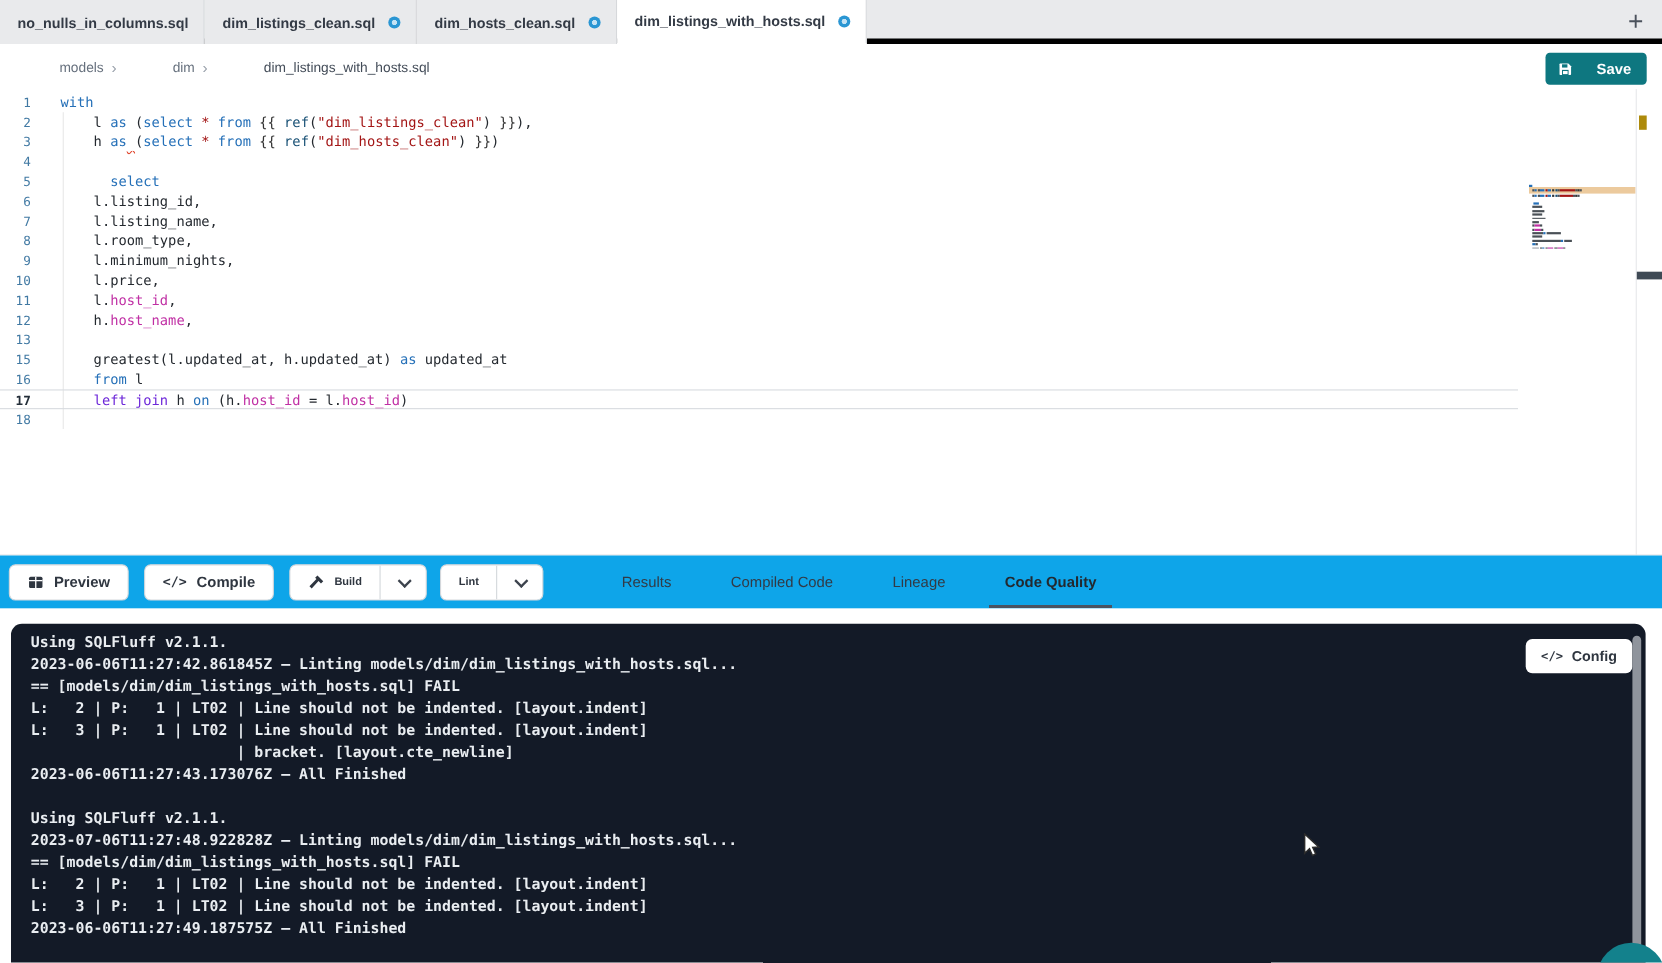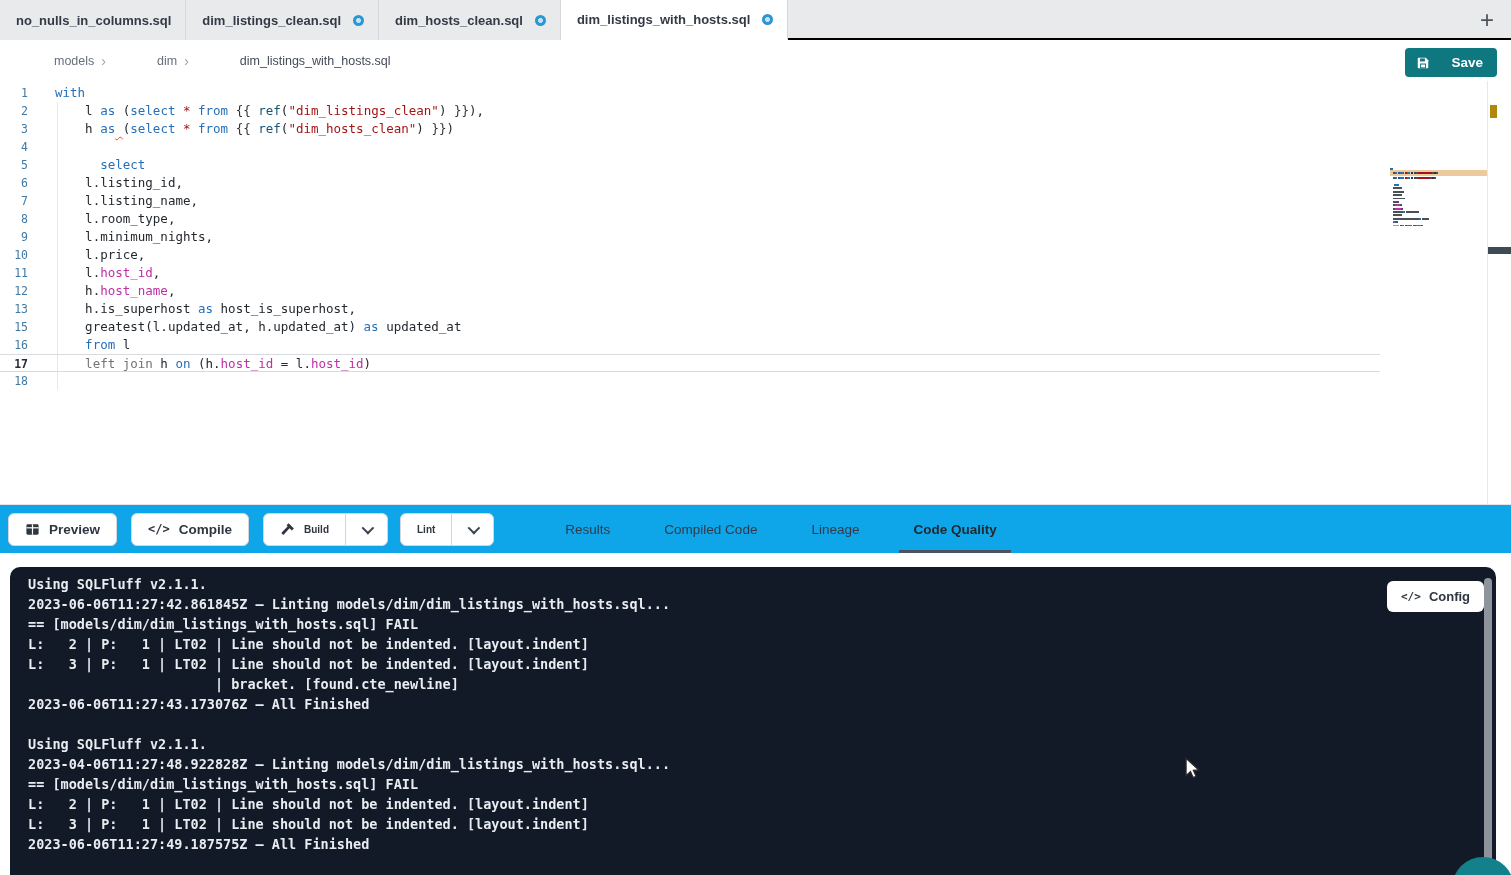--- a/index.html
+++ b/index.html
@@ -2,21 +2,21 @@
 <html><head>
 <meta charset="utf-8">
 <style>
   * { margin:0; padding:0; box-sizing:border-box; }
   html,body { width:1511px; height:875px; overflow:hidden; background:#fff;
               font-family:"Liberation Sans", sans-serif; }
   body { position:relative; }
 
   
   .tabbar { position:absolute; left:0; top:0; width:1511px; height:40px;
-            background:#e9eaec; border-bottom:2px solid #000000; display:flex; }
+            background:#e9eaec; border-bottom:5px solid #000000; display:flex; }
   .tab { height:40px; display:flex; align-items:center; padding:0 14px 0 16px;
          border-right:1px solid #d6d8db; font-size:13px; font-weight:700; color:#333a45;
          background:#e9eaec; cursor:pointer; white-space:nowrap; }
   .tab.active { background:#fff; border-bottom:1px solid #fff; }
   .tab .dot { width:11px; height:11px; border-radius:50%; margin-left:12px;
               background:radial-gradient(circle, #c3e2f4 0 28%, #2a96d3 34% 100%); }
   .newtab { position:absolute; right:6px; top:0; width:36px; height:40px; display:flex;
             align-items:center; justify-content:center; font-size:24px; font-weight:300;
             color:#4b525c; cursor:pointer; }
 
@@ -40,21 +40,21 @@
   .ed-row.active { border-top:1px solid #d8dbdf; border-bottom:1px solid #d8dbdf; height:18px; }
   .gutter { width:28px; text-align:right; color:#4179a3; font-size:11.5px; flex:none;
             user-select:none; }
   .ed-code { margin-left:27px; white-space:pre; }
   .ed-row.active .gutter { color:#242e39; font-weight:700; }
   .indent-guide { position:absolute; left:57px; top:21px; width:1px; height:288px; background:#e8e8e8; }
 
   .tk-kw    { color:#2570b8; }
   .tk-str   { color:#a31515; }
   .tk-mag   { color:#c02fa4; }
-  .tk-gray  { color:#737373; }
+  .tk-gray  { color:#6d28d9; }
   .tk-ref   { color:#1a5276; }
   .tk-brace { color:#333333; }
   .tk-plain { color:#24292f; }
   .tk-sq    { text-decoration:underline wavy #e0452c 1px; text-underline-offset:3px; }
 
   
   .minimap { position:absolute; left:1390px; top:86px; width:97px; overflow:hidden; }
   .mm-row { height:3.4px; display:flex; align-items:center; }
   .mm-row.hl { height:6px; background:#ecca9d; }
   .mm-seg { height:1.8px; flex:none; }
@@ -198,21 +198,20 @@
       <div class="ed-row">
         <div class="gutter">11</div>
         <div class="ed-code"><span class="tk-plain">    l.</span><span class="tk-mag">host_id</span><span class="tk-plain">,</span></div>
       </div>
       <div class="ed-row">
         <div class="gutter">12</div>
         <div class="ed-code"><span class="tk-plain">    h.</span><span class="tk-mag">host_name</span><span class="tk-plain">,</span></div>
       </div>
       <div class="ed-row">
         <div class="gutter">13</div>
-        <div class="ed-code"><span class="tk-plain">    h.is_superhost </span><span class="tk-kw">as</span><span class="tk-plain"> host_is_superhost,</span></div>
       </div>
       <div class="ed-row">
         <div class="gutter">15</div>
         <div class="ed-code"><span class="tk-plain">    greatest(l.updated_at, h.updated_at) </span><span class="tk-kw">as</span><span class="tk-plain"> updated_at</span></div>
       </div>
       <div class="ed-row">
         <div class="gutter">16</div>
         <div class="ed-code"><span class="tk-plain">    </span><span class="tk-kw">from</span><span class="tk-plain"> l</span></div>
       </div>
       <div class="ed-row active">
@@ -401,25 +400,25 @@
   </div>
 </div>
 
 <div class="terminal">
   <div class="term-lines" id="term-host">
       <div class="term-line">Using SQLFluff v2.1.1.</div>
       <div class="term-line">2023-06-06T11:27:42.861845Z — Linting models/dim/dim_listings_with_hosts.sql...</div>
       <div class="term-line">== [models/dim/dim_listings_with_hosts.sql] FAIL</div>
       <div class="term-line">L:   2 | P:   1 | LT02 | Line should not be indented. [layout.indent]</div>
       <div class="term-line">L:   3 | P:   1 | LT02 | Line should not be indented. [layout.indent]</div>
-      <div class="term-line">                       | bracket. [found.cte_newline]</div>
+      <div class="term-line">                       | bracket. [layout.cte_newline]</div>
       <div class="term-line">2023-06-06T11:27:43.173076Z — All Finished</div>
       <div class="term-line">&nbsp;</div>
       <div class="term-line">Using SQLFluff v2.1.1.</div>
-      <div class="term-line">2023-04-06T11:27:48.922828Z — Linting models/dim/dim_listings_with_hosts.sql...</div>
+      <div class="term-line">2023-07-06T11:27:48.922828Z — Linting models/dim/dim_listings_with_hosts.sql...</div>
       <div class="term-line">== [models/dim/dim_listings_with_hosts.sql] FAIL</div>
       <div class="term-line">L:   2 | P:   1 | LT02 | Line should not be indented. [layout.indent]</div>
       <div class="term-line">L:   3 | P:   1 | LT02 | Line should not be indented. [layout.indent]</div>
       <div class="term-line">2023-06-06T11:27:49.187575Z — All Finished</div>
     </div>
   <button class="configbtn">
     <span class="glyph">&lt;/&gt;</span>
     <span>Config</span>
   </button>
   <div class="term-scrollbar"></div>

